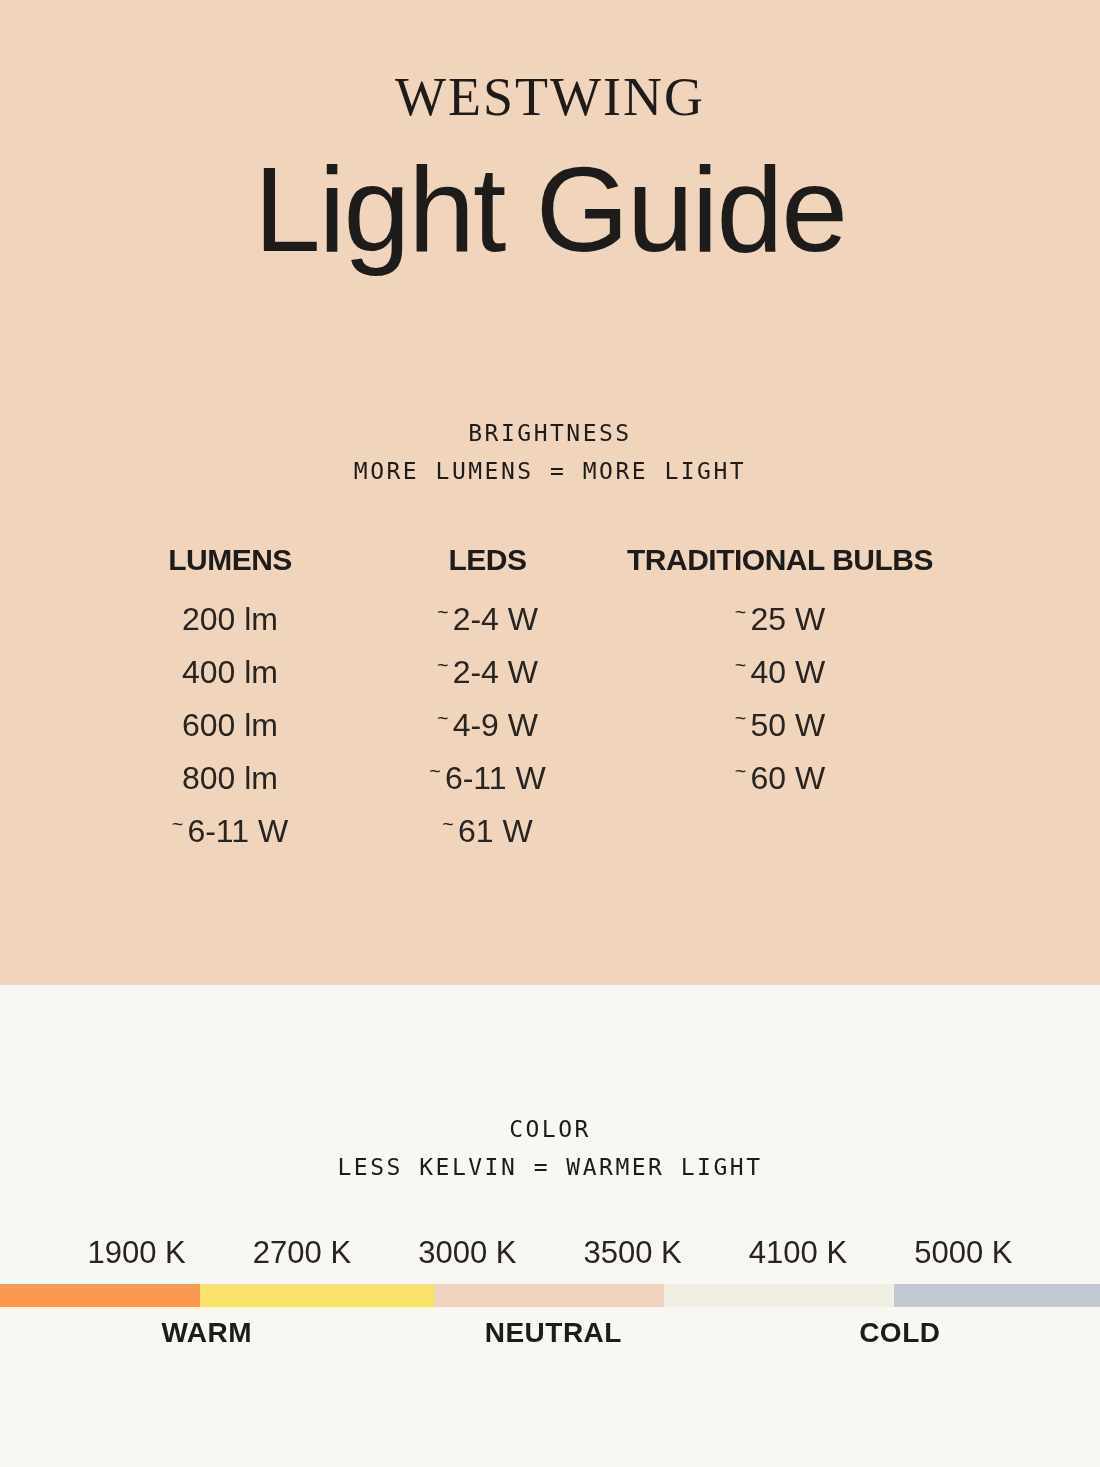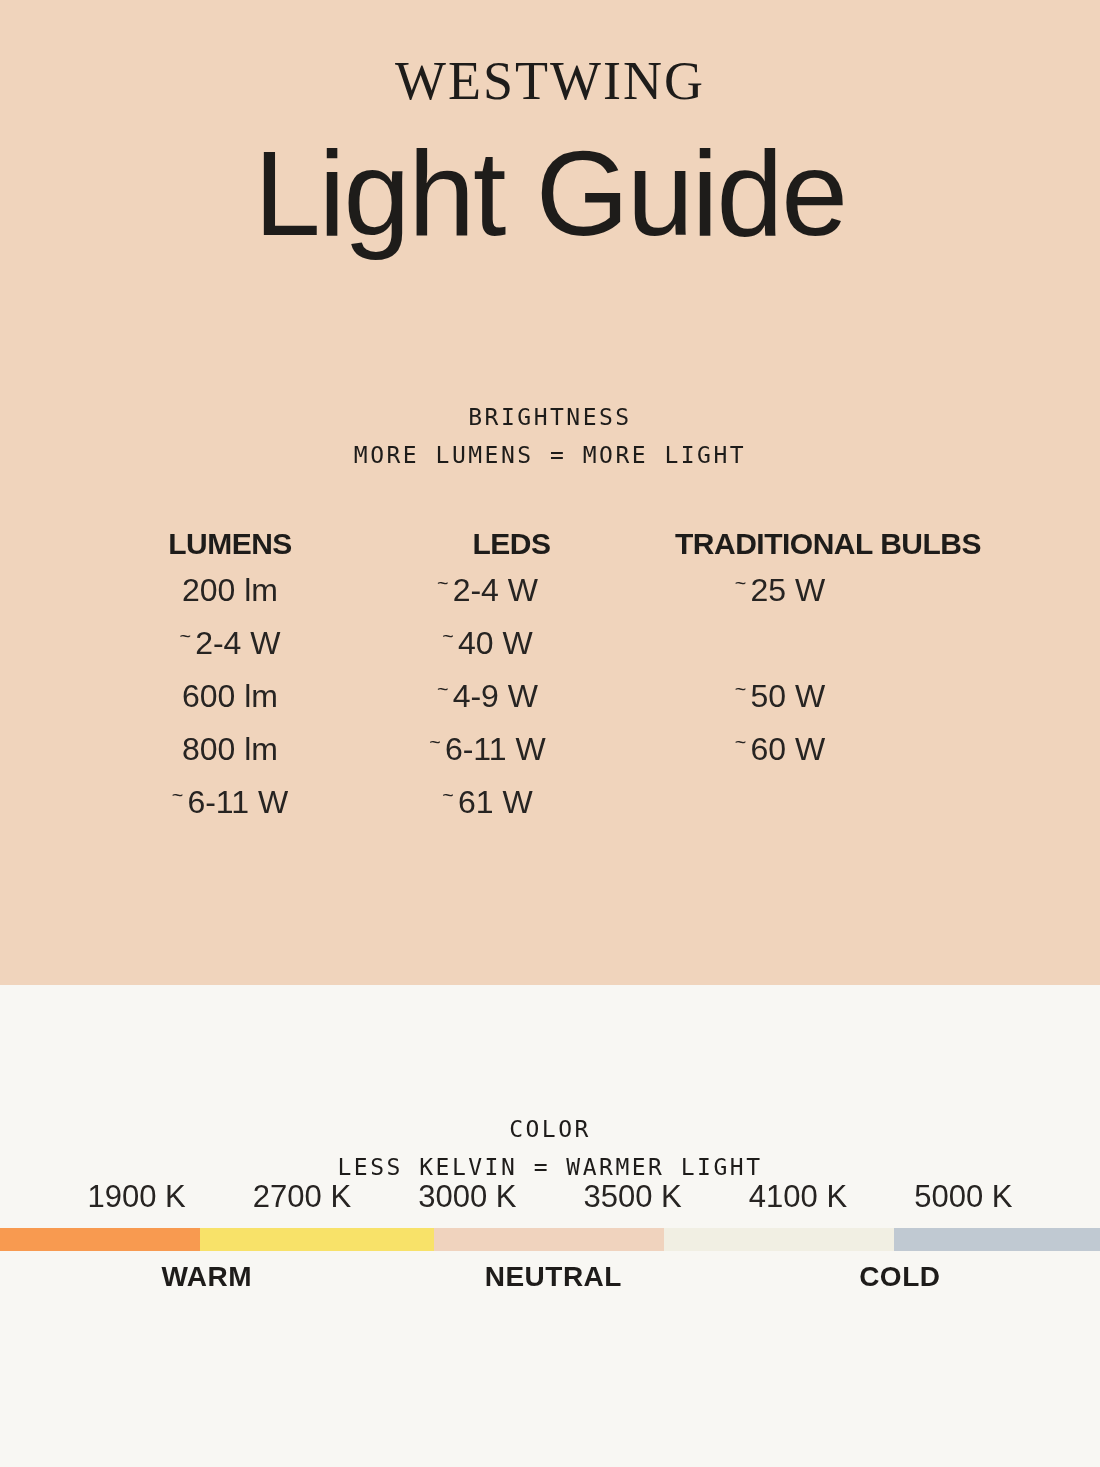--- a/index.html
+++ b/index.html
@@ -18,21 +18,21 @@
   }
   .page{width:1100px;height:1467px;overflow:hidden;}
 
   
   .section-top{
     height:985px;
     background:var(--top-bg);
     text-align:center;
   }
   .brand{
-    padding-top:54px;
+    padding-top:70px;
     font-family:"Liberation Serif",serif;
     font-size:54px;
     line-height:1;
     letter-spacing:2px;
     color:var(--text-strong);
   }
   .title{
     margin-top:25px;
     font-size:120px;
     font-weight:400;
@@ -59,47 +59,48 @@
 
   .lumens-table{
     margin:56px 0 0 90px;
     width:865px;
   }
   .t-row{
     display:grid;
     grid-template-columns:280px 235px 350px;
     align-items:center;
   }
-  .t-head{height:36px;gap:24px;}
+  .t-head{height:36px;}
   .t-head .t-cell{
     font-size:30px;
     font-weight:700;
     letter-spacing:-0.5px;
     color:var(--text-strong);
   }
   .t-body .t-row{height:53px;}
-  .t-body{margin-top:2px;}
+  .t-body{margin-top:15px;}
   .t-cell{text-align:center;font-size:32px;font-weight:400;}
   .tilde{
     display:inline-block;
     font-size:0.62em;
     vertical-align:0.55em;
     margin-right:4px;
   }
 
   
   .section-bottom{
     height:603px;
     background:var(--bottom-bg);
     text-align:center;
   }
   .section-bottom .mono-head{padding-top:130px;}
 
   .kelvin-row{
     display:flex;
+    margin-top:56px;
     padding:0 54px;
   }
   .kelvin-cell{
     flex:1 1 0;
     font-size:31px;
     font-weight:400;
     line-height:30px;
     color:var(--text);
   }
   .color-bar{
@@ -148,20 +149,21 @@
         <div class="t-cell">TRADITIONAL BULBS</div>
       </div>
 
       <div class="t-body">
         <div class="t-row">
           <div class="t-cell">200 lm</div>
           <div class="t-cell"><span class="tilde">~</span><span>2-4 W</span></div>
           <div class="t-cell"><span class="tilde">~</span><span>25 W</span></div>
         </div>
         <div class="t-row">
+          <div class="t-cell">400 lm</div>
           <div class="t-cell"><span class="tilde">~</span><span>2-4 W</span></div>
           <div class="t-cell"><span class="tilde">~</span><span>40 W</span></div>
         </div>
         <div class="t-row">
           <div class="t-cell">600 lm</div>
           <div class="t-cell"><span class="tilde">~</span><span>4-9 W</span></div>
           <div class="t-cell"><span class="tilde">~</span><span>50 W</span></div>
         </div>
         <div class="t-row">
           <div class="t-cell">800 lm</div>

